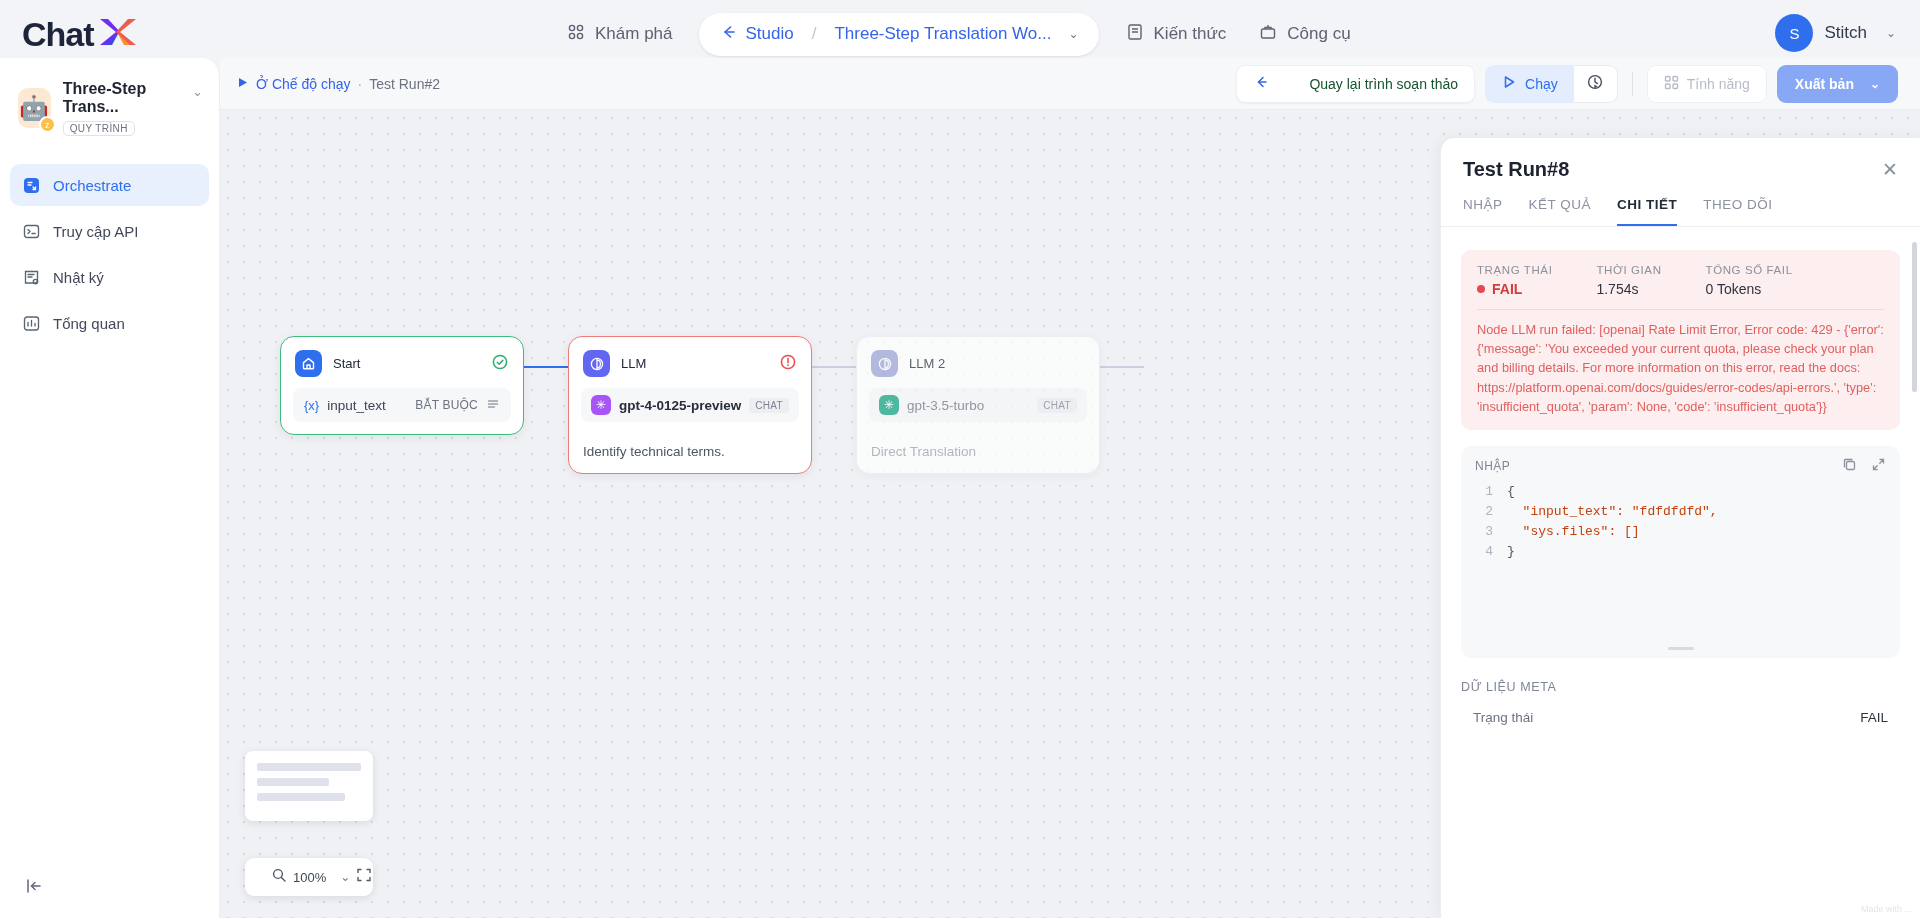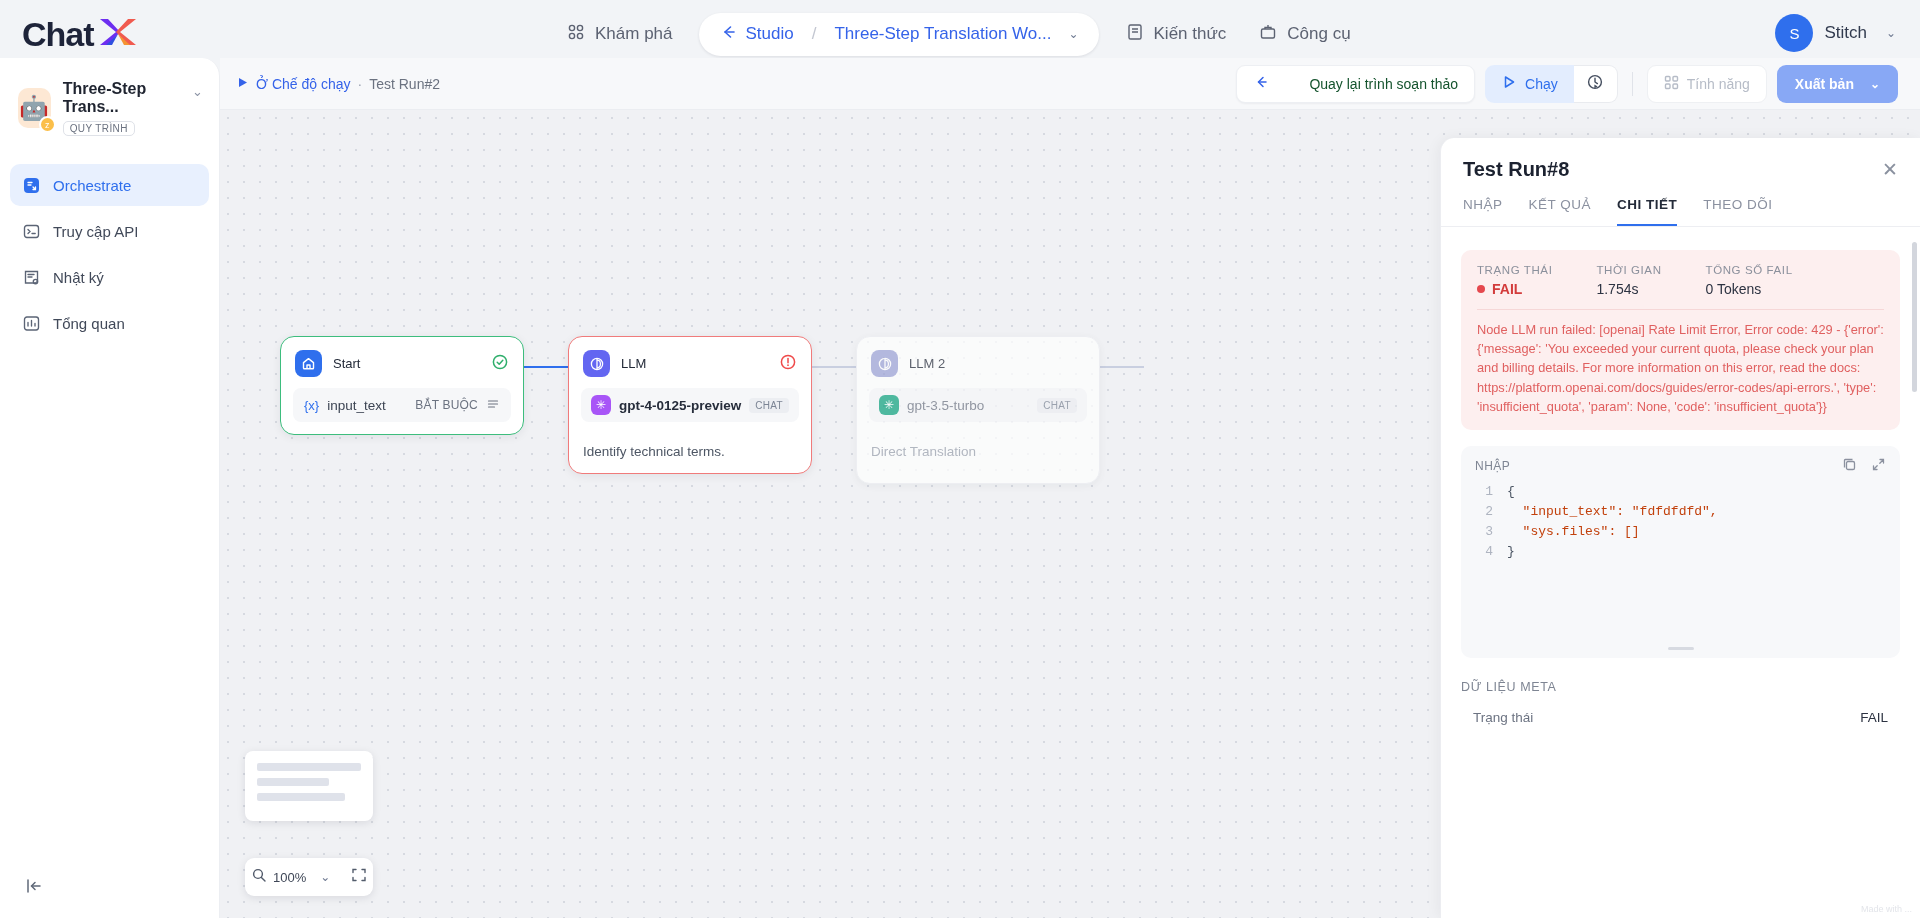--- a/index.html
+++ b/index.html
@@ -150,21 +150,21 @@
   
   .minimap {
     position: absolute; left: 25px; bottom: 97px; width: 128px; height: 70px;
     background: #fff; border-radius: 8px; box-shadow: 0 2px 8px rgba(16,24,40,.10);
     padding: 12px;
   }
   .mm-bar { height: 8px; border-radius: 2px; background: #dfe2ea; margin-bottom: 7px; }
   .zoombar {
     position: absolute; left: 25px; bottom: 22px; height: 38px; width: 128px;
     background: #fff; border-radius: 9px; box-shadow: 0 2px 8px rgba(16,24,40,.10);
-    display: flex; align-items: center; padding: 0 6px; gap: 6px;
+    display: flex; align-items: center; padding: 0 26px; gap: 6px;
   }
   .zoom-val { font-size: 13px; color: #3f4757; }
 
   
   .panel {
     position: absolute; right: 0; top: 138px; width: 480px; bottom: 0;
     background: #fff; border-top-left-radius: 14px; border-left: 1px solid #ecedf1;
     box-shadow: -2px 0 14px rgba(16,24,40,.05);
   }
   .panel-head { display: flex; align-items: center; padding: 20px 22px 0 22px; }
@@ -482,21 +482,21 @@
       </div>
       <span class="node-title">LLM 2</span>
     </div>
     <div class="node-body">
       <div class="model-row">
         <span class="model-badge mb-gpt35">✳</span>
         <span class="model-name dim">gpt-3.5-turbo</span>
         <span class="model-type">CHAT</span>
       </div>
     </div>
-    <div class="node-desc dim" style="padding-bottom:24px">Direct Translation</div>
+    <div class="node-desc dim" style="padding-bottom:14px">Direct Translation</div>
   </div>
 
   <div class="minimap">
     <div class="mm-bar" style="width:104px"></div>
     <div class="mm-bar" style="width:72px"></div>
     <div class="mm-bar" style="width:88px"></div>
   </div>
 
   <div class="zoombar">
     <span>

